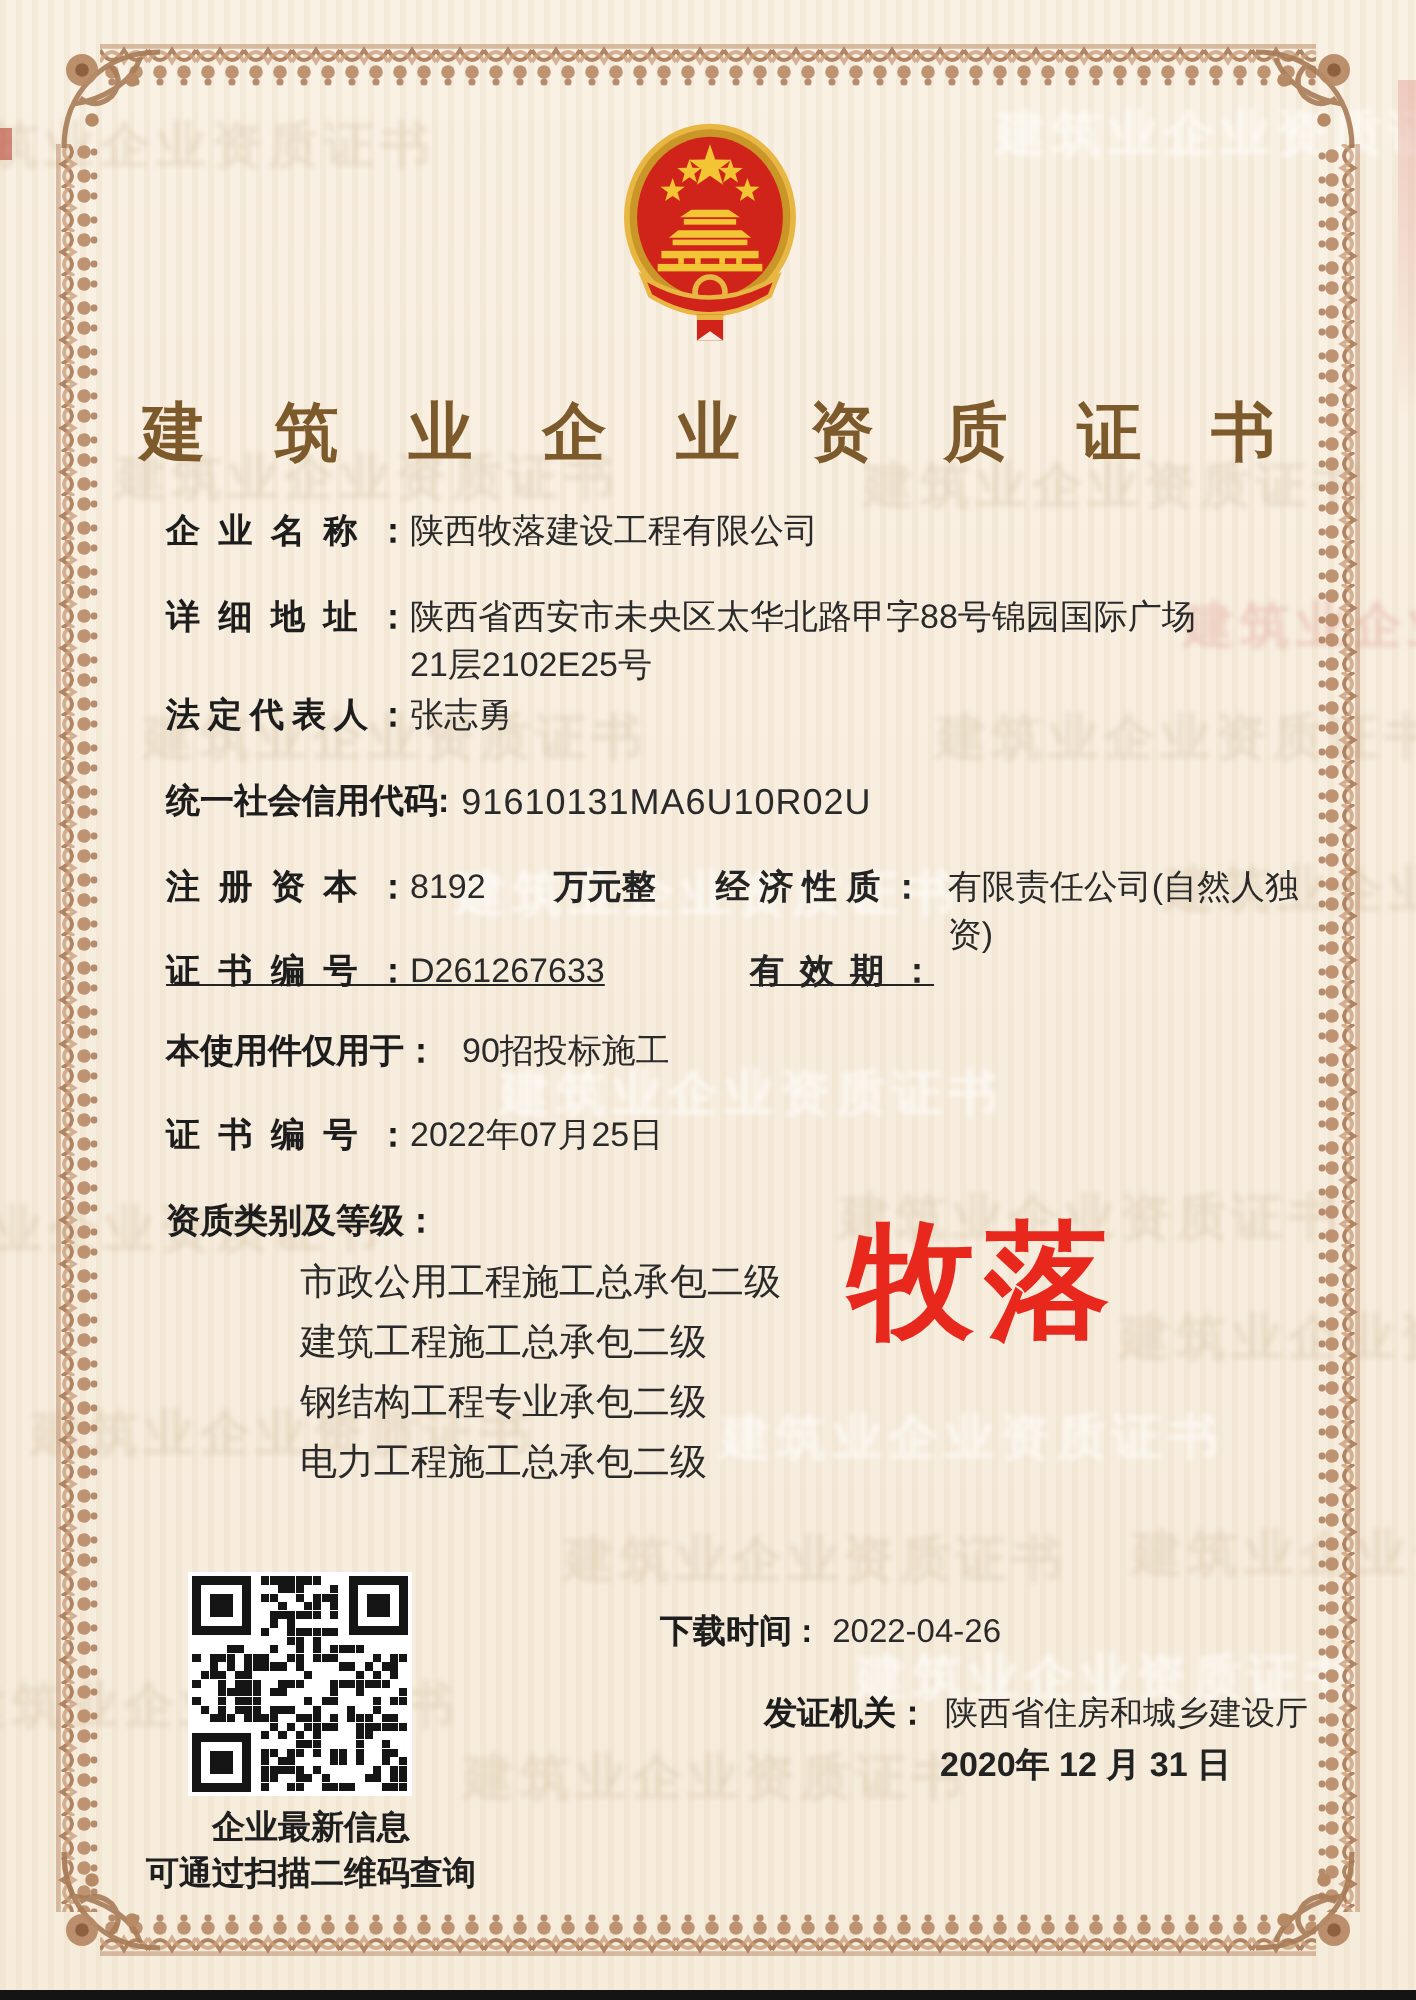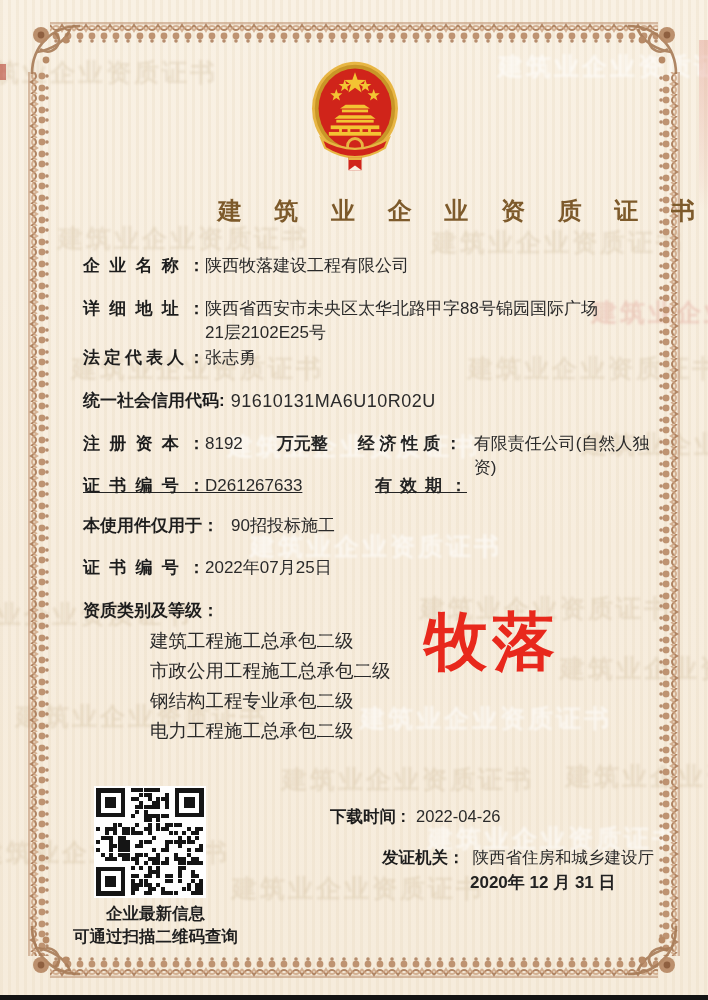--- a/index.html
+++ b/index.html
@@ -14,22 +14,22 @@
   .wm{position:absolute;font-weight:700;font-size:25px;letter-spacing:3px;white-space:nowrap;
       color:rgba(168,135,88,.16);filter:blur(1.3px);user-select:none;}
   .wm.light{color:rgba(255,255,255,.6);}
   .wm.pink{color:rgba(214,130,120,.28);}
   
   .strip{position:absolute;opacity:.92;}
   .corner{position:absolute;width:58px;height:58px;}
   
   .emblem{position:absolute;left:308px;top:60px;width:94px;height:114px;}
   
-  .title{position:absolute;left:0;top:195px;width:708px;text-align:right;
-    font-size:24px;font-weight:700;color:#7d5a2b;letter-spacing:13px;text-indent:13px;}
+  .title{position:absolute;left:0;top:195px;width:708px;text-align:center;
+    font-size:32px;font-weight:700;color:#7d5a2b;letter-spacing:13px;text-indent:13px;}
   
   .row{position:absolute;left:83px;display:flex;align-items:flex-start;
        font-size:17px;color:#242424;line-height:24px;}
   .lbl{font-weight:700;color:#1d1d1d;flex:none;}
   .lbl.j{width:122px;text-align:justify;text-align-last:justify;}
   .val{font-weight:400;color:#2a2a2a;}
   .row-company{top:254px;}
   .row-address{top:297px;width:545px;}
   .row-address .val{width:405px;}
   .row-legal{top:346px;}
@@ -270,22 +270,22 @@
   <div class="row row-period">
     <span class="lbl j">证书编号：</span>
     <span class="val">2022年07月25日</span>
   </div>
 
   <div class="row row-quals-h">
     <span class="lbl">资质类别及等级：</span>
   </div>
 
   <div class="quals">
+    <div>市政公用工程施工总承包二级</div>
     <div>建筑工程施工总承包二级</div>
-    <div>市政公用工程施工总承包二级</div>
     <div>钢结构工程专业承包二级</div>
     <div>电力工程施工总承包二级</div>
   </div>
 
   <div class="red-wm">牧落</div>
 
   <svg class="qr" viewBox="0 0 100 100" shape-rendering="crispEdges">
     <rect width="100" height="100" fill="#ffffff"></rect>
     <g id="qr-modules" fill="#151515">
         <rect x="32.72" y="2" width="3.6" height="3.6"></rect>

